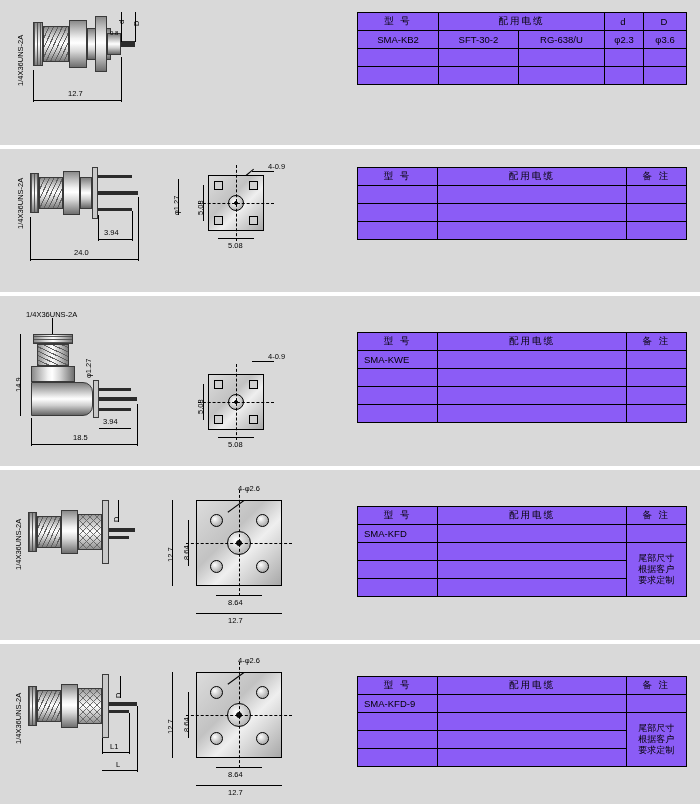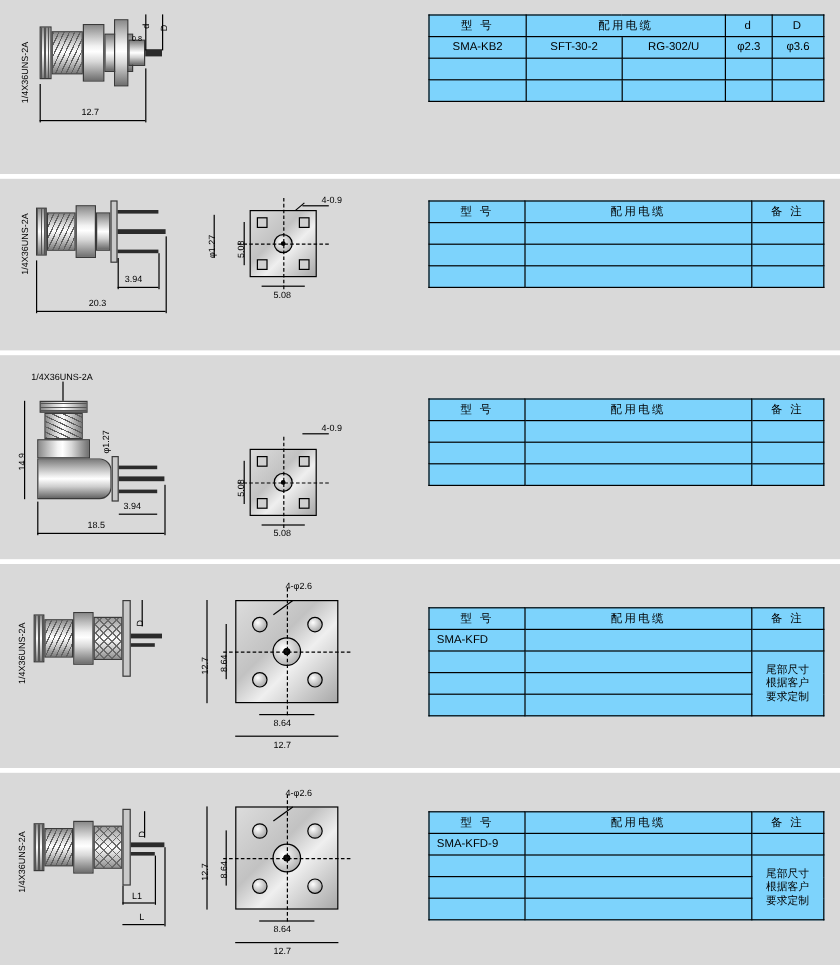--- a/index.html
+++ b/index.html
@@ -89,21 +89,21 @@
     position:absolute;
     border:1px solid #000;
     border-radius:50%;
     box-sizing:border-box;
   }
 
   
   table.spec{
     position:absolute;
     border-collapse:collapse;
-    background:#7dd3fc;
+    background:#8b5cf6;
     font-size:9.5px;
   }
   table.spec td,table.spec th{
     border:1px solid #000;
     text-align:center;
     font-weight:normal;
     padding:0;
     height:17px;
   }
   table.spec .hdr{letter-spacing:2px;}
@@ -145,21 +145,21 @@
       <tbody>
           <tr>
         <td class="hdr" style="width:80px;">型 号</td>
         <td class="hdr" colspan="2" style="width:170px;">配用电缆</td>
         <td class="hdr" style="width:38px;">d</td>
         <td class="hdr" style="width:42px;">D</td>
       </tr>
       <tr>
         <td>SMA-KB2</td>
         <td>SFT-30-2</td>
-        <td>RG-302/U</td>
+        <td>RG-638/U</td>
         <td>φ2.3</td>
         <td>φ3.6</td>
       </tr>
       <tr>
         <td></td>
         <td></td>
         <td></td>
         <td></td>
         <td></td>
       </tr>
@@ -187,21 +187,21 @@
       <div class="cyl2" style="left:80px;top:28px;width:12px;height:32px;"></div>
       <div class="flat" style="left:92px;top:18px;width:6px;height:52px;"></div>
 
       <div class="pin" style="left:98px;top:26px;width:34px;height:3px;"></div>
       <div class="pin" style="left:98px;top:42px;width:40px;height:4px;"></div>
       <div class="pin" style="left:98px;top:59px;width:34px;height:3px;"></div>
 
       <div class="hline" style="left:30px;top:110px;width:108px;"></div>
       <div class="vline" style="left:30px;top:68px;height:44px;"></div>
       <div class="vline" style="left:138px;top:48px;height:64px;"></div>
-      <div class="dimtxt" style="left:74px;top:99px;">20.3</div>
+      <div class="dimtxt" style="left:74px;top:99px;">24.0</div>
 
       <div class="hline" style="left:98px;top:90px;width:34px;"></div>
       <div class="vline" style="left:98px;top:66px;height:26px;"></div>
       <div class="vline" style="left:132px;top:62px;height:30px;"></div>
       <div class="dimtxt" style="left:104px;top:79px;">3.94</div>
 
       <div class="face-sq" style="left:208px;top:26px;width:56px;height:56px;"></div>
       <div class="hole-sq" style="left:214px;top:32px;width:9px;height:9px;"></div>
       <div class="hole-sq" style="left:249px;top:32px;width:9px;height:9px;"></div>
       <div class="hole-sq" style="left:214px;top:67px;width:9px;height:9px;"></div>
@@ -304,20 +304,25 @@
     </div>
 
     <table class="spec" style="left:357px;top:36px;width:330px;">
       <tbody>
           <tr>
         <td class="hdr" style="width:80px;">型 号</td>
         <td class="hdr" style="width:190px;">配用电缆</td>
         <td class="hdr" style="width:60px;">备 注</td>
       </tr>
       <tr>
+        <td class="lft">SMA-KWE</td>
+        <td></td>
+        <td></td>
+      </tr>
+      <tr>
         <td class="lft">&nbsp;</td>
         <td></td>
         <td></td>
       </tr>
       <tr>
         <td class="lft">&nbsp;</td>
         <td></td>
         <td></td>
       </tr>
       <tr>

